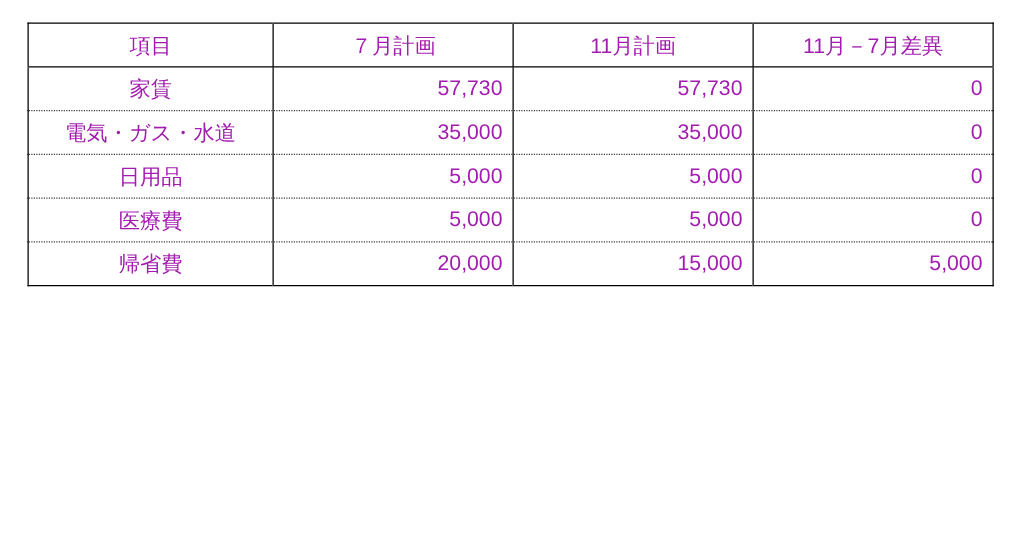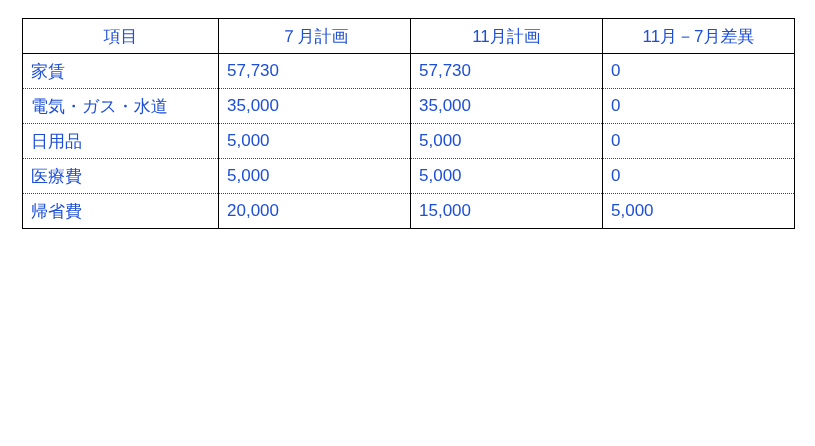--- a/index.html
+++ b/index.html
@@ -27,21 +27,21 @@
   table.budget col.c-item   { width: 196px; }
   table.budget col.c-jul    { width: 192px; }
   table.budget col.c-nov    { width: 192px; }
   table.budget col.c-diff   { width: 192px; }
 
   table.budget th,
   table.budget td {
     height: 35px;
     padding: 0 8px;
     font-size: 17px;
-    color: #1d4ed8;
+    color: #a21caf;
     font-weight: normal;
     vertical-align: middle;
     box-sizing: border-box;
   }
   
   table.budget {
     border-top: 1.5px solid #000;
     border-bottom: 1.5px solid #000;
     border-left: 1.5px solid #000;
     border-right: 1.5px solid #000;
@@ -54,23 +54,24 @@
   table.budget th:last-child,
   table.budget td:last-child {
     border-right: none;
     margin-top: 24px;
   }
   table.budget thead th {
     border-bottom: 1.5px solid #000;
     text-align: center;
   }
   table.budget tbody td.label {
+    text-align: center;
   }
   table.budget tbody td.num {
-    text-align: left;
+    text-align: right;
   }
   table.budget tbody tr.total td {
     background: #f6d5d8;
     border-bottom: none;
   }
   table.budget tbody tr:last-child td {
     border-bottom: none;
   }
   .neg {
     color: #e8432f;

